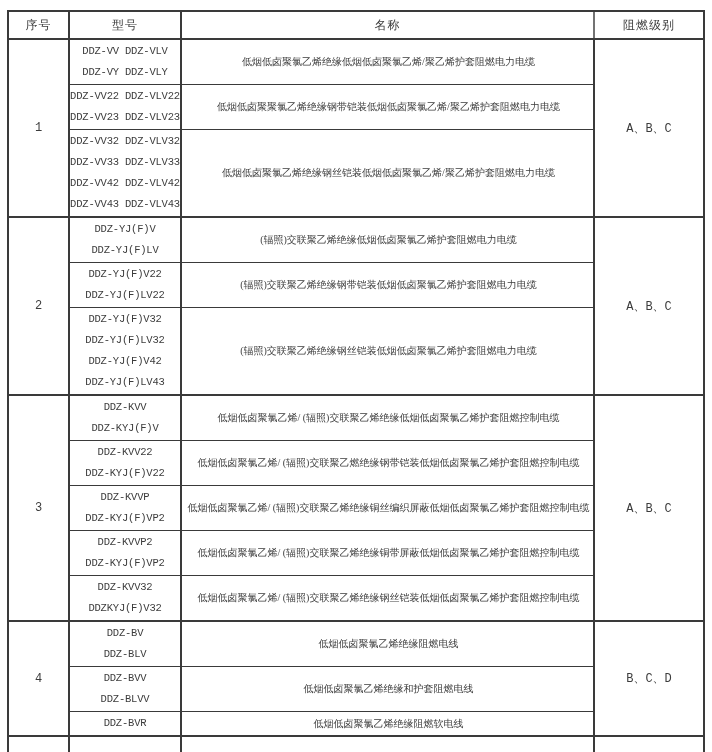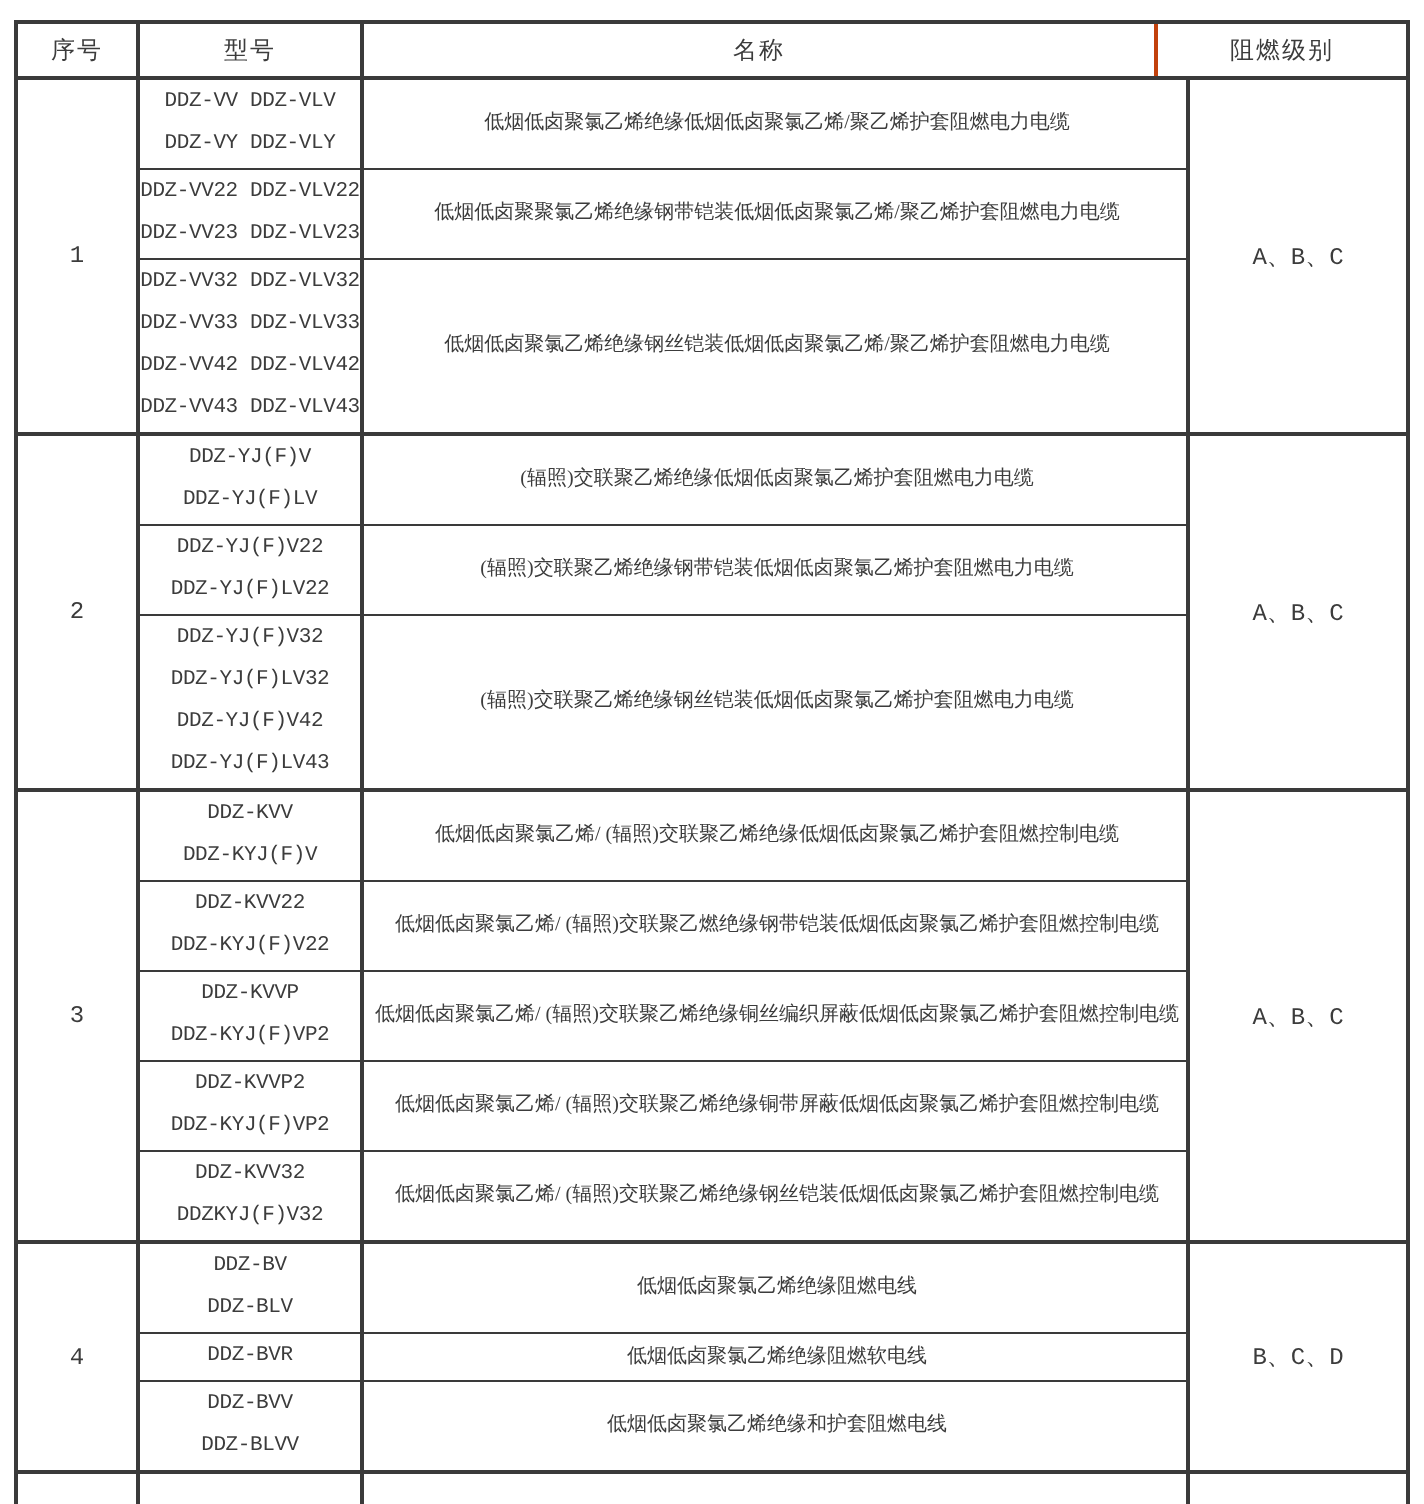--- a/index.html
+++ b/index.html
@@ -12,22 +12,22 @@
     position:absolute;left:7px;top:10px;width:698px;
     box-sizing:border-box;border:2px solid #3a3a3a;background:#fff;
   }
   .hrow{display:flex;border-bottom:2px solid #3a3a3a;}
   .hcell{
     box-sizing:border-box;height:26px;display:flex;align-items:center;justify-content:center;
     font-size:12px;letter-spacing:1px;
   }
   .c-seq{width:61px;border-right:2px solid #3a3a3a;}
   .c-model{width:112px;border-right:2px solid #3a3a3a;}
-  .c-name{flex:1;border-right:2px solid #c2410c;}
-  .c-level{width:124px;}
+  .c-name{flex:1;border-right:2px solid #737373;}
+  .c-level{width:108px;}
   .group{display:flex;border-bottom:2px solid #3a3a3a;}
   .group:last-child{border-bottom:none;}
   .seq-cell{
     box-sizing:border-box;width:61px;border-right:2px solid #3a3a3a;
     display:flex;align-items:center;justify-content:center;
     font-family:"Liberation Mono","DejaVu Sans Mono",monospace;font-size:12px;
   }
   .mid{flex:1;display:flex;flex-direction:column;min-width:0;}
   .subrow{display:flex;border-bottom:1px solid #3a3a3a;min-height:23px;}
   .subrow:last-child{border-bottom:none;}
@@ -170,31 +170,31 @@
     <div class="mid">
       <div class="subrow">
         <div class="model-cell">
           <div class="mline">DDZ-BV</div>
           <div class="mline">DDZ-BLV</div>
         </div>
         <div class="name-cell">低烟低卤聚氯乙烯绝缘阻燃电线</div>
       </div>
       <div class="subrow">
         <div class="model-cell">
-          <div class="mline">DDZ-BVR</div>
-        </div>
-        <div class="name-cell">低烟低卤聚氯乙烯绝缘阻燃软电线</div>
-      </div>
-      <div class="subrow">
-        <div class="model-cell">
           <div class="mline">DDZ-BVV</div>
           <div class="mline">DDZ-BLVV</div>
         </div>
         <div class="name-cell">低烟低卤聚氯乙烯绝缘和护套阻燃电线</div>
       </div>
+      <div class="subrow">
+        <div class="model-cell">
+          <div class="mline">DDZ-BVR</div>
+        </div>
+        <div class="name-cell">低烟低卤聚氯乙烯绝缘阻燃软电线</div>
+      </div>
     </div>
     <div class="level-cell">B、C、D</div>
   </div>
 
   <div class="group">
     <div class="seq-cell"></div>
     <div class="mid">
       <div class="subrow">
         <div class="model-cell">
           <div class="mline"></div>

